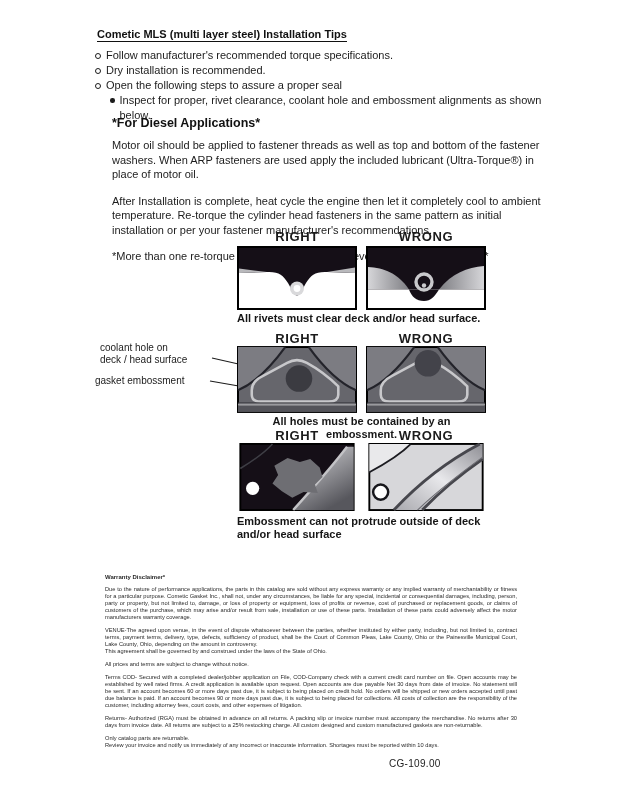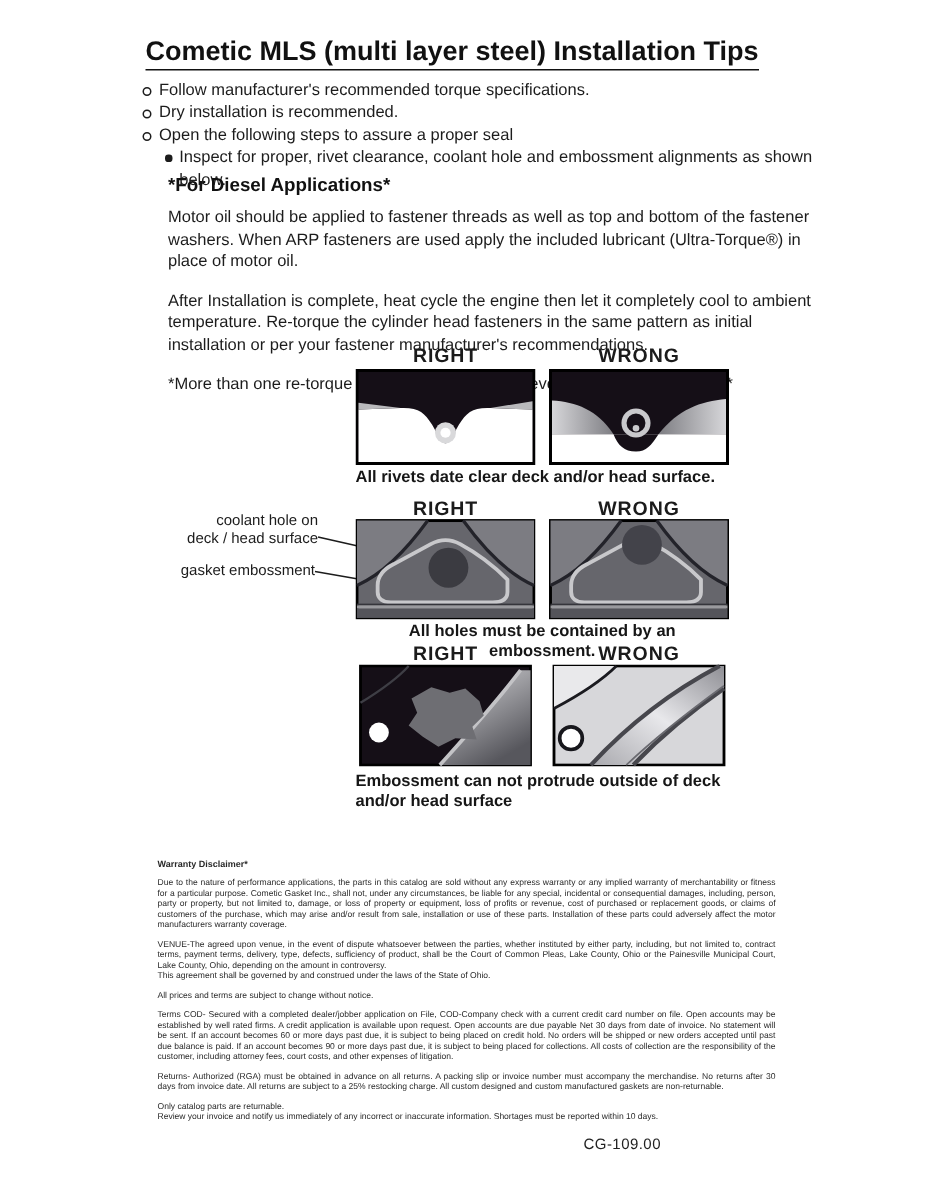--- a/index.html
+++ b/index.html
@@ -3,38 +3,38 @@
 <meta charset="utf-8">
 <style>
   html,body { margin:0; padding:0; background:#ffffff; }
   .page {
     position:relative; width:618px; height:800px; background:#ffffff;
     font-family:"Liberation Sans", sans-serif; color:#1c1c1c; overflow:hidden;
   }
   
   .tips { position:absolute; left:95px; top:24px; width:448px; }
   .doc-title {
-    font-size:18px; font-weight:bold; color:#111;
+    font-size:11px; font-weight:bold; color:#111;
     display:inline-block; border-bottom:1.6px solid #111; padding-bottom:1px;
     margin-left:2px; margin-bottom:6px;
   }
   .b-row { display:flex; gap:5px; font-size:11px; line-height:15px; }
   .b-row.sub { margin-left:15px; }
   .b-open { flex:none; width:4px; height:4px; border:1px solid #1c1c1c; border-radius:50%; margin-top:5px; }
   .b-fill { flex:none; width:4.5px; height:4.5px; background:#1c1c1c; border-radius:50%; margin-top:5px; }
   
   .diesel { position:absolute; left:112px; top:116px; width:455px; }
   .diesel-h { font-size:12.5px; font-weight:bold; color:#111; margin-bottom:8px; }
   .diesel p { margin:0 16px 12px 0; font-size:11px; line-height:14.5px; }
   
   .fig-label { position:absolute; width:120px; text-align:center; font-size:13px; font-weight:bold; letter-spacing:0.6px; color:#1b1b1b; }
   .fig-box { position:absolute; width:120px; }
   .fig-box svg { display:block; width:100%; height:100%; }
   .fig-caption { position:absolute; font-size:11px; font-weight:bold; color:#161616; line-height:13px; white-space:pre-line; }
-  .annot { position:absolute; font-size:10px; line-height:11.5px; text-align:right; color:#1c1c1c; white-space:pre-line; }
+  .annot { position:absolute; font-size:10px; line-height:11.5px; color:#1c1c1c; white-space:pre-line; }
   .leader-svg { position:absolute; left:206px; top:352px; width:96px; height:42px; }
   
   .disclaimer { position:absolute; left:105px; top:574px; width:412px; color:#2a2a2a; }
   .disclaimer .dh { font-size:6px; font-weight:bold; margin-bottom:6px; }
   .disclaimer p { margin:0 0 6px 0; font-size:5.7px; line-height:7px; white-space:pre-line; text-align:justify; }
   
   .page-num { position:absolute; left:389px; top:758px; font-size:10px; color:#222; letter-spacing:0.3px; }
 </style>
 </head>
 <body>
@@ -95,21 +95,21 @@
       </defs>
       <rect x="1" y="1" width="118" height="62" fill="#150f17" stroke="#000" stroke-width="2"></rect>
       <path d="M2,21 C18,22 32,27 43,43.5 L2,43.5 Z" fill="url(#gL)"></path>
       <path d="M118,20 C101,21.5 86,27 73,43.5 L118,43.5 Z" fill="url(#gR)"></path>
       <rect x="2" y="43.5" width="116" height="18.5" fill="#ffffff"></rect>
       <path d="M43,43.5 C46,51 50,55 58,55 C65,55 68,51 73,43.5 Z" fill="#150f17"></path>
       <circle cx="58" cy="36" r="8" fill="#150f17" stroke="#c9c9cc" stroke-width="3.4"></circle>
       <circle cx="58" cy="39.5" r="2.2" fill="#c9c9cc"></circle>
     </svg>
   </div>
-  <div class="fig-caption" style="left:237px; top:312px;">All rivets date clear deck and/or head surface.</div>
+  <div class="fig-caption" style="left:237px; top:312px;">All rivets must clear deck and/or head surface.</div>
 
   <div class="fig-label" style="left:237px; top:331px;">RIGHT</div>
   <div class="fig-label" style="left:366px; top:331px;">WRONG</div>
 
   <div class="annot" style="left:100px; top:342px; width:112px;">coolant hole on
 deck / head surface</div>
   <div class="annot" style="left:95px; top:375px; width:115px;">gasket embossment</div>
   <svg class="leader-svg" viewBox="0 0 96 42">
     <line x1="6" y1="6" x2="90" y2="25" stroke="#1c1c1c" stroke-width="1.1"></line>
     <line x1="4" y1="29" x2="50" y2="37" stroke="#1c1c1c" stroke-width="1.1"></line>

